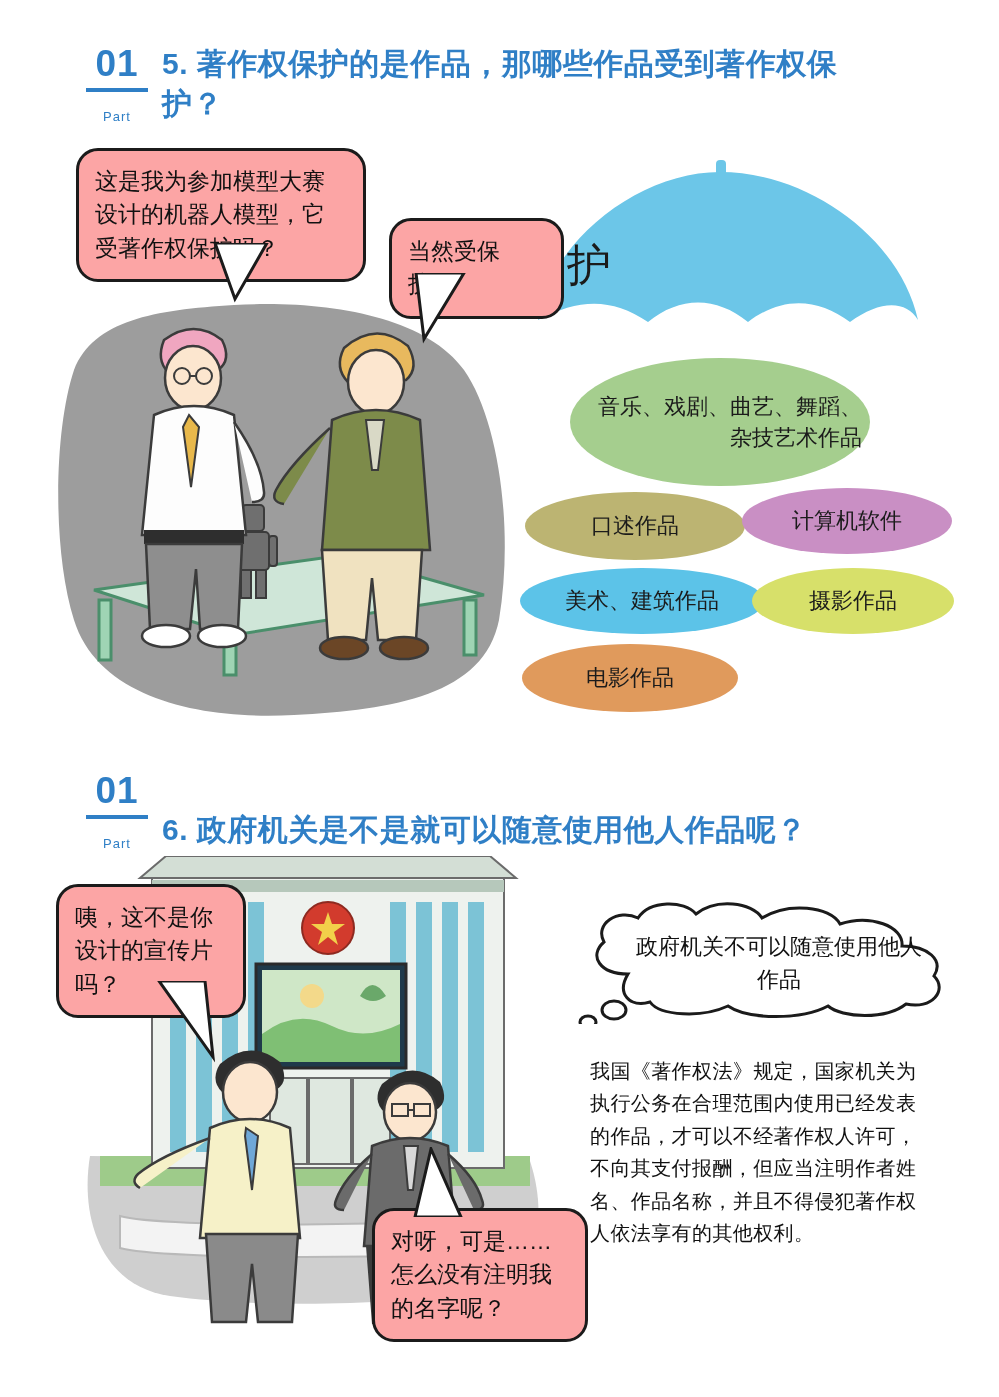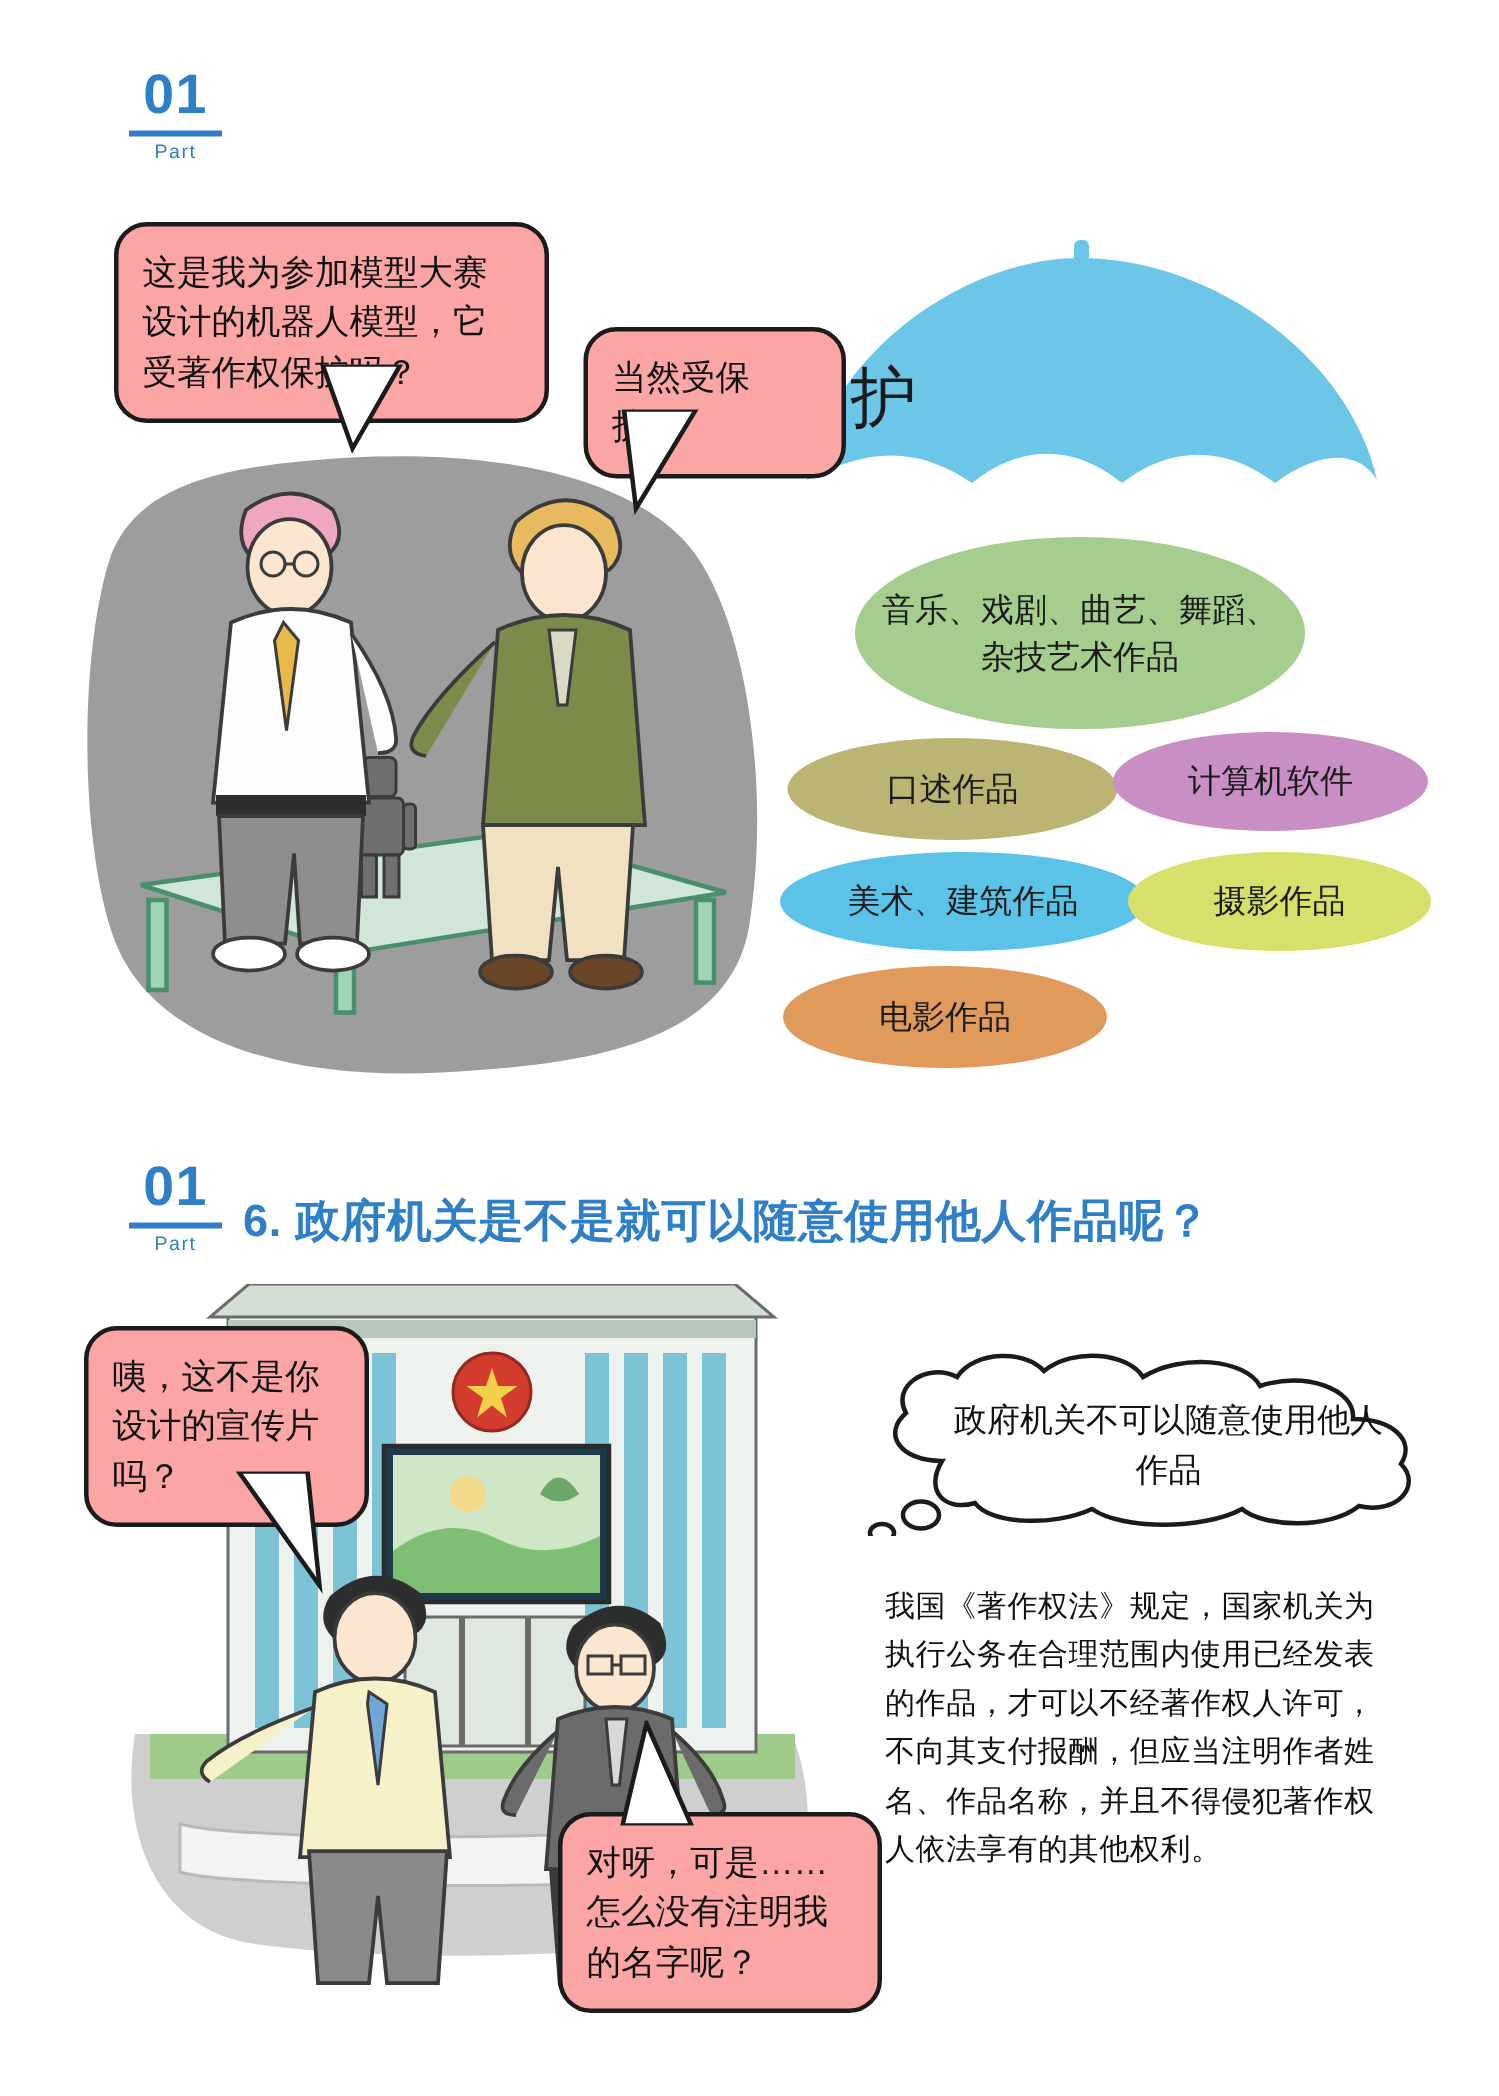--- a/index.html
+++ b/index.html
@@ -33,21 +33,21 @@
     font-size: 37px;
     font-weight: 700;
     letter-spacing: 1px;
     display: block;
     padding-bottom: 2px;
   }
   .part-badge .part-word {
     font-size: 13px;
     display: block;
     letter-spacing: 1px;
-    padding-top: 3px;
+    padding-top: 18px;
   }
   .part-underline {
     height: 4px;
     background: #2f7fc6;
     width: 62px;
     margin: 4px auto 0;
   }
   .section-title {
     font-size: 30px;
     line-height: 1.32;
@@ -121,20 +121,21 @@
 </style>
 </head>
 <body>
 
 <div class="section-header" style="left:84px; top:44px;">
   <div class="part-badge">
     <span class="num">01</span>
     <div class="part-underline"></div>
     <span class="part-word">Part</span>
   </div>
+  <div class="section-title">5. 著作权保护的是作品，那哪些作品受到著作权保护？</div>
 </div>
 
 <div class="illus" style="left:44px; top:300px; width:470px; height:430px;">
   <svg width="470" height="430" viewBox="0 0 470 430" xmlns="http://www.w3.org/2000/svg">
 
     <path d="M30,70 C10,130 8,250 30,320 C55,400 160,420 250,415 C350,410 440,395 455,320 C470,230 455,120 420,70 C380,15 280,0 190,5 C110,10 50,20 30,70 Z" fill="#9d9d9d"></path>
 
     <g>
       <polygon points="50,290 300,255 440,295 190,335" fill="#cfe6d8" stroke="#4a8f6b" stroke-width="3"></polygon>
       <rect x="55" y="300" width="12" height="60" fill="#9fd4b4" stroke="#4a8f6b" stroke-width="3"></rect>
@@ -195,21 +196,21 @@
   </svg>
 </div>
 
 <div class="umbrella-wrap">
   <svg width="440" height="230" viewBox="0 0 440 230" style="position:absolute;left:0;top:0;">
     <path d="M200,12 C120,12 30,80 18,160 C60,138 92,138 128,162 C160,136 196,136 228,162 C262,136 298,138 330,162 C360,140 386,140 398,160 C380,78 288,12 200,12 Z" fill="#6cc6e8"></path>
     <rect x="196" y="0" width="10" height="16" rx="4" fill="#6cc6e8"></rect>
   </svg>
   <div class="umbrella-label">保护</div>
 
-  <div class="tag" style="left:50px; top:198px; width:300px; height:128px; background:#a5ce8e; border-radius:52%;">音乐、戏剧、曲艺、舞蹈、杂技艺术作品</div>
+  <div class="tag" style="left:50px; top:198px; width:300px; height:128px; background:#a5ce8e; border-radius:52%;text-align:right;">音乐、戏剧、曲艺、舞蹈、杂技艺术作品</div>
 
   <div class="tag" style="left:5px; top:332px; width:220px; height:68px; background:#bcb472;">口述作品</div>
 
   <div class="tag" style="left:222px; top:328px; width:210px; height:66px; background:#c98fc4;">计算机软件</div>
 
   <div class="tag" style="left:0px; top:408px; width:244px; height:66px; background:#5cc3e8;">美术、建筑作品</div>
 
   <div class="tag" style="left:2px; top:484px; width:216px; height:68px; background:#e09a5c;">电影作品</div>
 
   <div class="tag" style="left:232px; top:408px; width:202px; height:66px; background:#d7e06a;">摄影作品</div>

